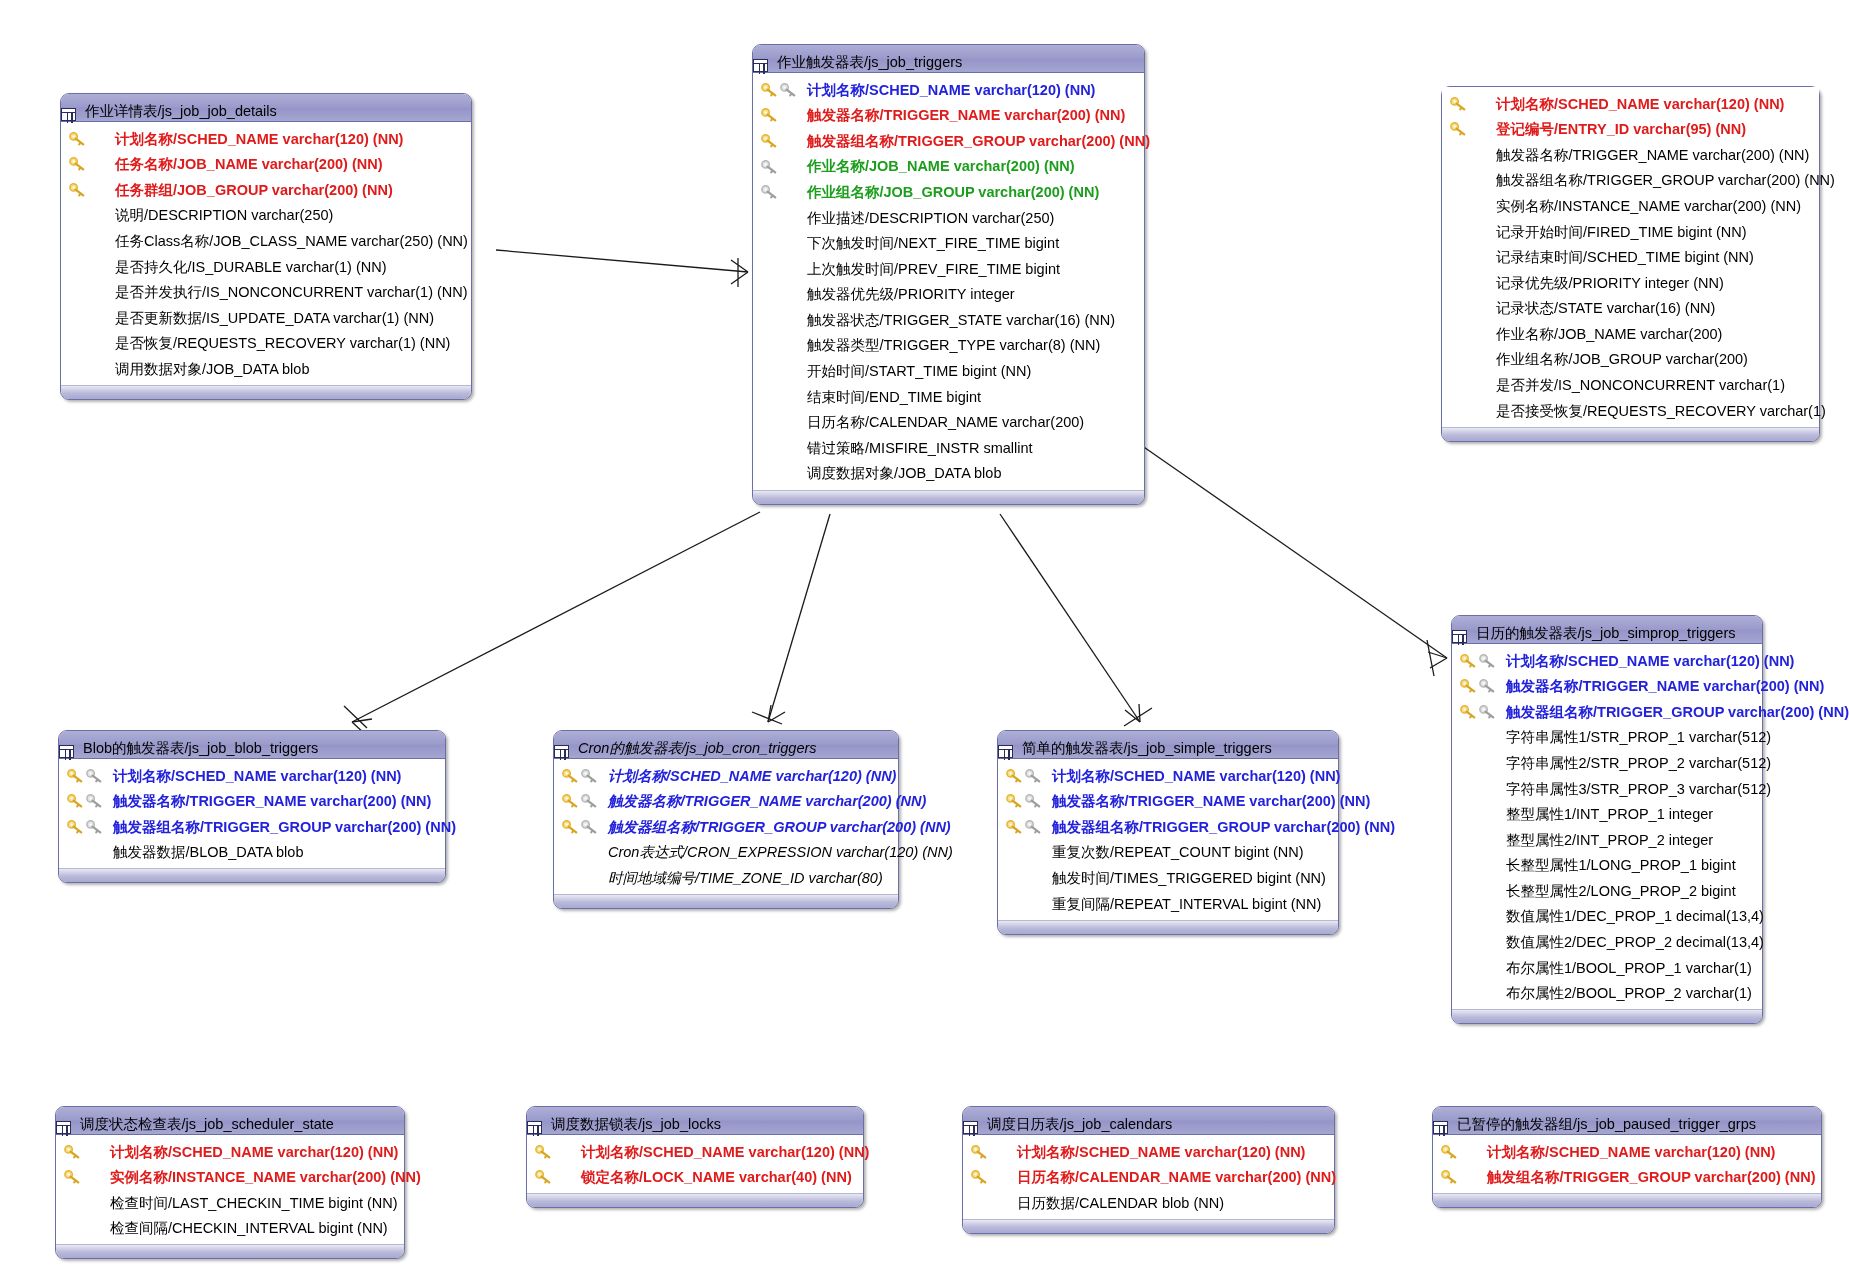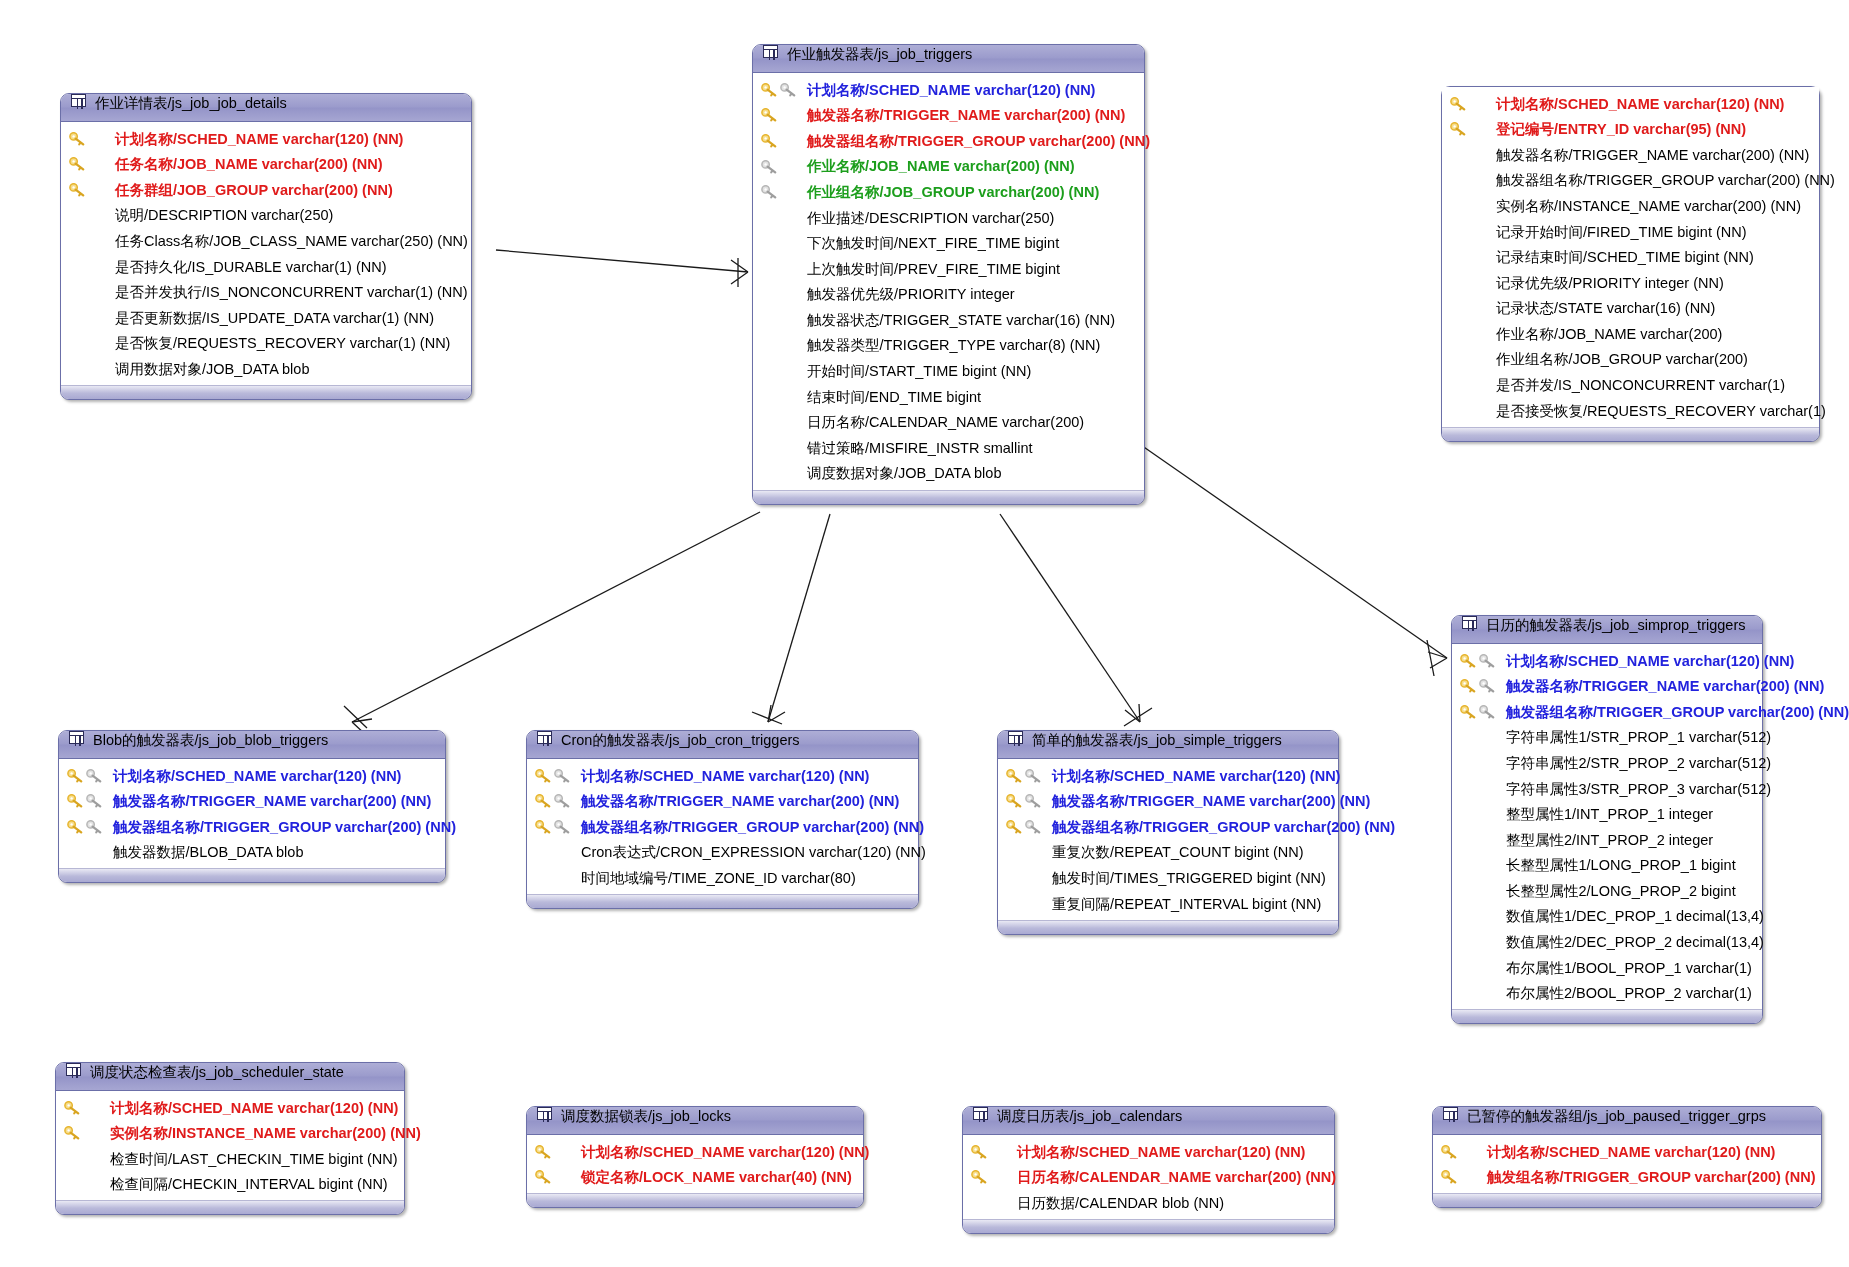--- a/index.html
+++ b/index.html
@@ -2,21 +2,21 @@
 <html><head>
 <meta charset="utf-8">
 <style>
   html,body{margin:0;padding:0;background:#ffffff;}
   body{font-family:"Liberation Sans","DejaVu Sans",sans-serif;}
   #canvas{position:relative;width:1849px;height:1267px;background:#fff;overflow:hidden;}
   svg.links{position:absolute;left:0;top:0;width:1849px;height:1267px;pointer-events:none;}
 
   .entity{position:absolute;background:#ffffff;border:1px solid #6b6fa8;border-radius:9px;
           box-shadow:2px 2px 3px rgba(0,0,0,.30);box-sizing:border-box;}
-  .entity .hdr{display:flex;align-items:flex-start;gap:9px;height:27px;padding:0 10px;
+  .entity .hdr{display:flex;align-items:flex-end;gap:9px;height:27px;padding:0 0;
           background:linear-gradient(to bottom,#aeaed6 0%,#9b9bcc 48%,#9494c8 52%,#a6a6d2 100%);
           border-top-left-radius:8px;border-top-right-radius:8px;
           border-bottom:1px solid #6b6fa8;font-size:14.5px;color:#000;white-space:nowrap;}
   .entity .body{padding:4px 8px 3px 0;background:#fff;}
   .entity .foot{height:13px;background:linear-gradient(to bottom,#e9e9f4 0%,#b9b9da 55%,#a9a9d2 100%);
           border-top:1px solid #b7b7d4;border-bottom-left-radius:8px;border-bottom-right-radius:8px;}
   .row{display:flex;align-items:center;height:25.6px;padding:0 8px;white-space:nowrap;font-size:14.5px;}
   .keys{width:46px;min-width:46px;display:flex;align-items:center;gap:2px;}
   .attr{font-size:14.5px;line-height:1;}
   .attr.pk{color:#e01b1b;font-weight:bold;}
@@ -528,21 +528,21 @@
             </span>
             <span class="attr pkfk">触发器组名称/TRIGGER_GROUP varchar(200) (NN)</span>
           </div>
           <div class="row">
             <span class="keys"></span>
             <span class="attr plain">触发器数据/BLOB_DATA blob</span>
           </div>
         </div>
         <div class="foot"></div>
       </div>
-      <div class="entity" style="left: 526px; top: 730px; width: 393px;">
+      <div class="entity" style="left: 553px; top: 730px; width: 346px; font-style: italic;">
         <div class="hdr">
           <span class="tbl-icon">
             <i></i>
           </span>
           <span>Cron的触发器表/js_job_cron_triggers</span>
         </div>
         <div class="body">
           <div class="row">
             <span class="keys">
               <span class="key">
@@ -696,21 +696,21 @@
             <span class="keys"></span>
             <span class="attr plain">触发时间/TIMES_TRIGGERED bigint (NN)</span>
           </div>
           <div class="row">
             <span class="keys"></span>
             <span class="attr plain">重复间隔/REPEAT_INTERVAL bigint (NN)</span>
           </div>
         </div>
         <div class="foot"></div>
       </div>
-      <div class="entity" style="left: 55px; top: 1062px; width: 350px;">
+      <div class="entity" style="left: 55px; top: 1106px; width: 350px;">
         <div class="hdr">
           <span class="tbl-icon">
             <i></i>
           </span>
           <span>调度状态检查表/js_job_scheduler_state</span>
         </div>
         <div class="body">
           <div class="row">
             <span class="keys">
               <span class="key">

